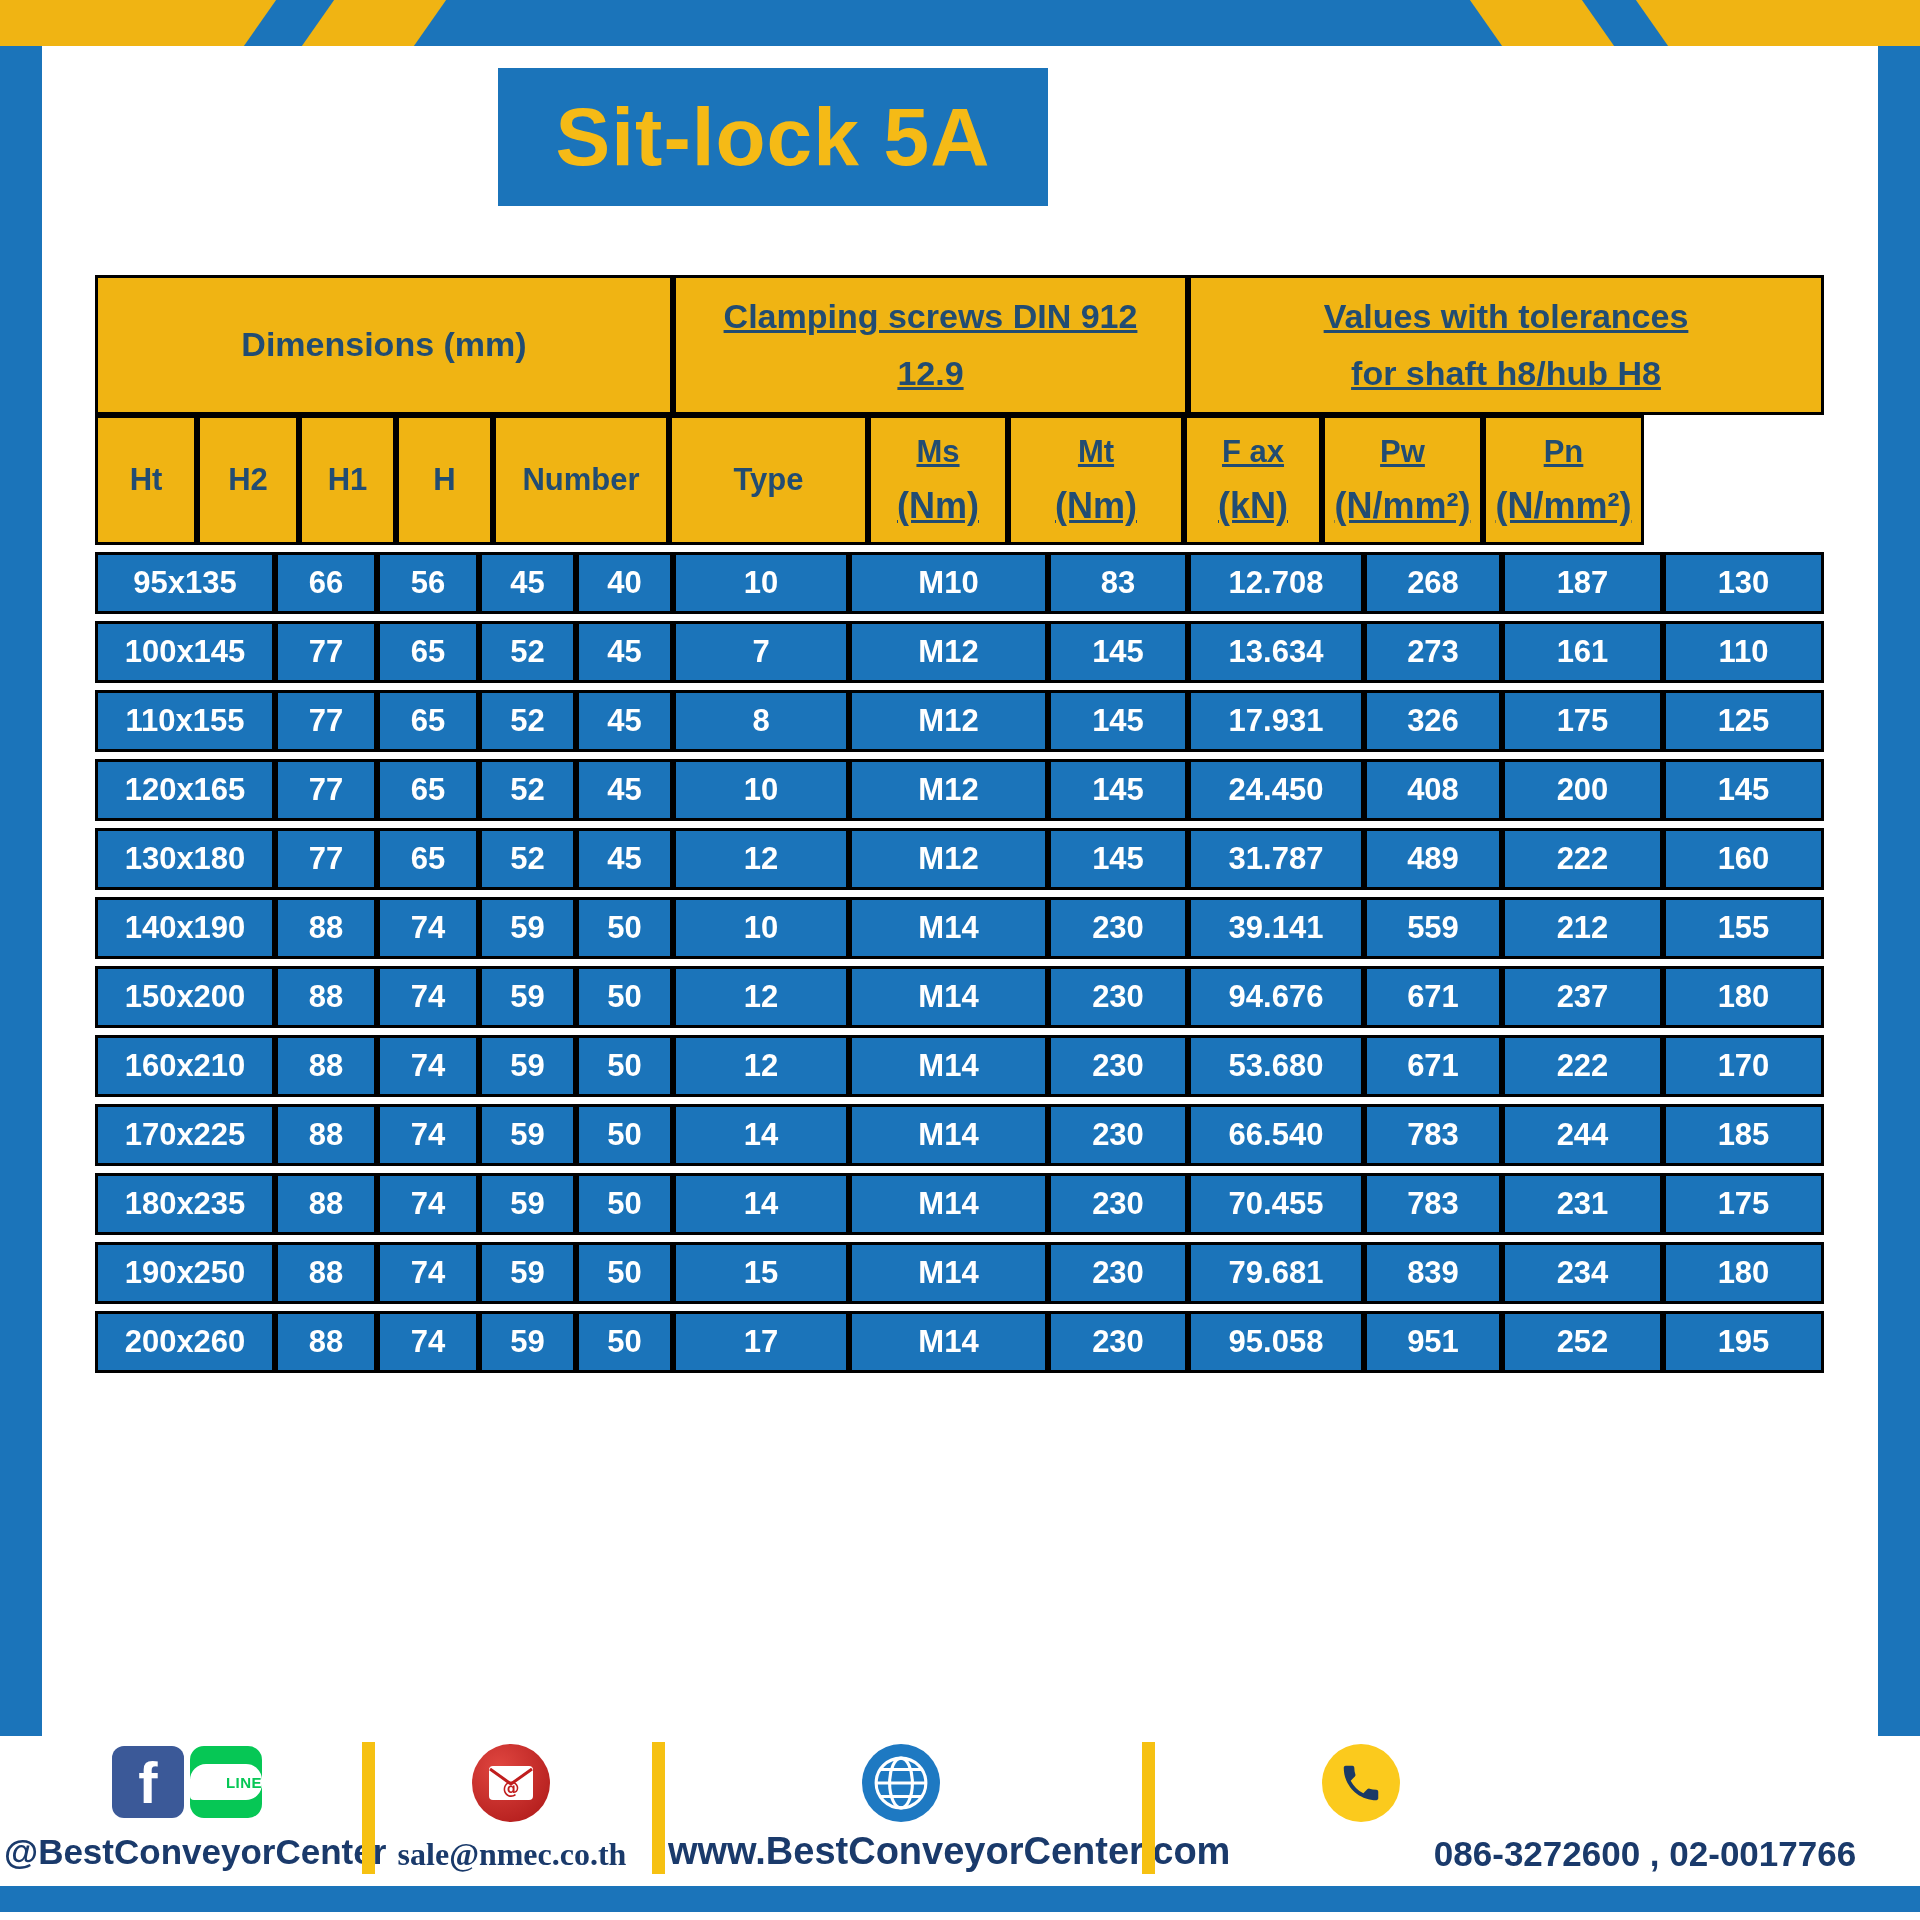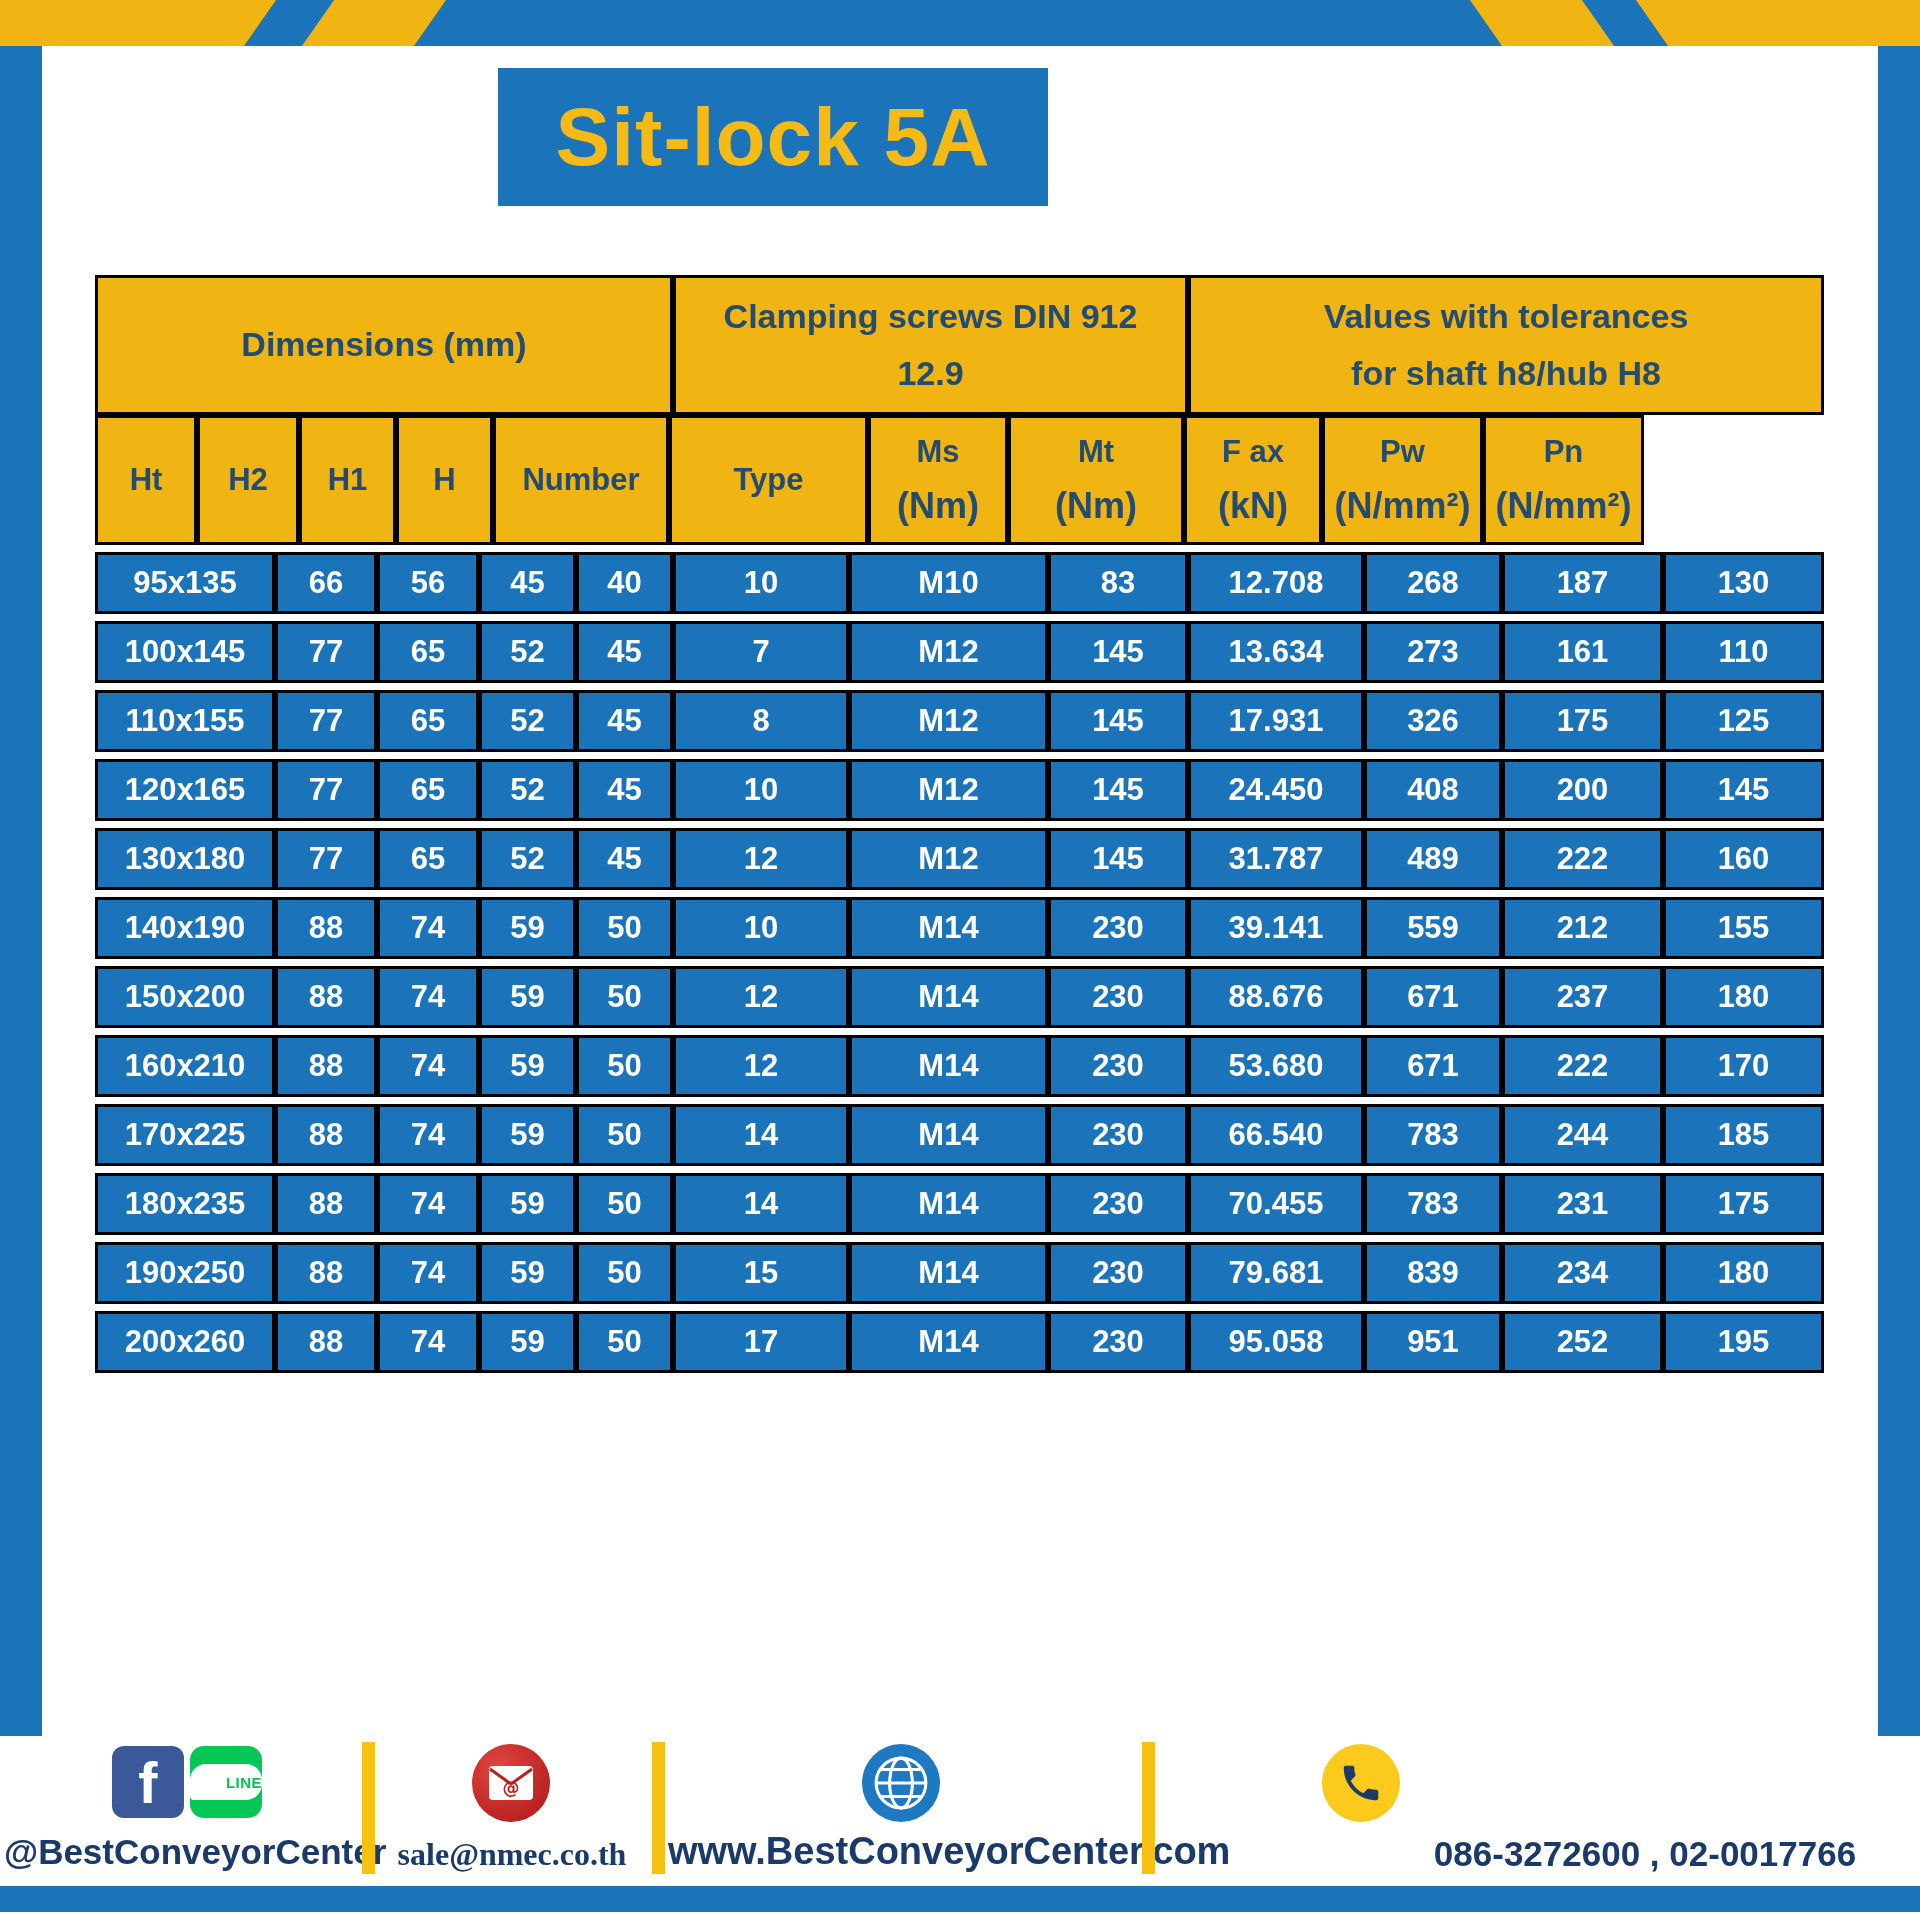--- a/index.html
+++ b/index.html
@@ -27,21 +27,21 @@
   .title-text{color:#f5ba16;font-size:82px;letter-spacing:1px;}
 
   
   .spec-table{position:absolute;left:95px;top:229px;width:1729px;}
   .trow-h,.thead-cols,.trow{display:flex;}
   .cell{box-sizing:border-box;border:3px solid #000;flex:none;display:flex;flex-direction:column;
         align-items:center;justify-content:center;text-align:center;line-height:1.15;}
   .gcell{background:#f0b413;color:#224c72;font-size:34px;height:140px;}
   .hcell{background:#f0b413;color:#224c72;font-size:31px;height:130px;}
   .dcell{background:#1b74ba;color:#ffffff;font-size:31px;height:62px;}
-  .two{justify-content:space-evenly;}
+  .two{justify-content:space-evenly;text-decoration:underline;}
   .hsub{font-size:36px;}
   .trow{margin-top:7px;}
   .g0{width:578px;} .g1{width:515px;} .g2{width:636px;}
   .c0{width:180px;} .c1{width:102px;} .c2{width:102px;} .c3{width:97px;} .c4{width:97px;}
   .c5{width:176px;} .c6{width:199px;} .c7{width:140px;} .c8{width:176px;} .c9{width:138px;}
   .c10{width:161px;} .c11{width:161px;}
 
   
   .footer{position:absolute;top:1736px;left:0;width:1920px;height:150px;background:#ffffff;}
   .ftext{position:absolute;color:#1a3a6b;text-align:center;}
@@ -232,21 +232,21 @@
           </div>
           <div class="trow">
             <div class="cell dcell c0">150x200</div>
             <div class="cell dcell c1">88</div>
             <div class="cell dcell c2">74</div>
             <div class="cell dcell c3">59</div>
             <div class="cell dcell c4">50</div>
             <div class="cell dcell c5">12</div>
             <div class="cell dcell c6">M14</div>
             <div class="cell dcell c7">230</div>
-            <div class="cell dcell c8">88.676</div>
+            <div class="cell dcell c8">94.676</div>
             <div class="cell dcell c9">671</div>
             <div class="cell dcell c10">237</div>
             <div class="cell dcell c11">180</div>
           </div>
           <div class="trow">
             <div class="cell dcell c0">160x210</div>
             <div class="cell dcell c1">88</div>
             <div class="cell dcell c2">74</div>
             <div class="cell dcell c3">59</div>
             <div class="cell dcell c4">50</div>

